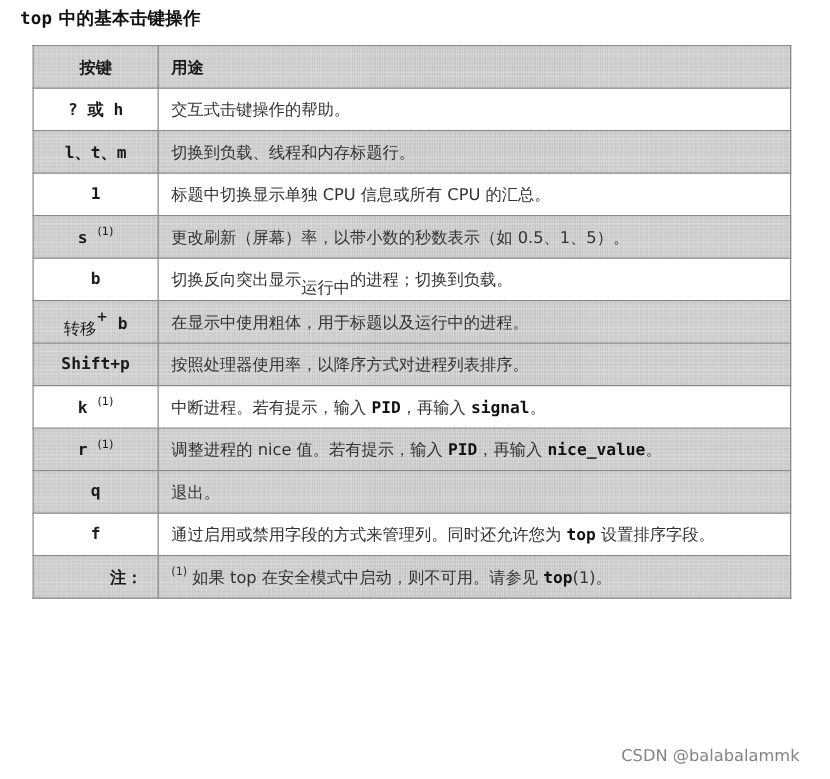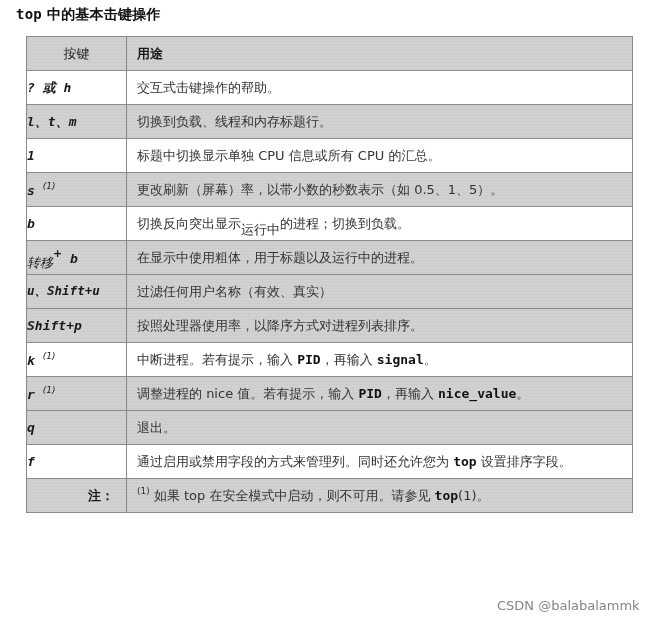--- a/index.html
+++ b/index.html
@@ -14,25 +14,25 @@
                  vertical-align: middle; }
     table.keys col.c1 { width: 100px; }
     table.keys col.c2 { width: 506px; }
     tr.gray td, tr.gray th {
       background-color: #d2d2d2;
       background-image:
         repeating-linear-gradient(0deg, rgba(255,255,255,0.18) 0px, rgba(255,255,255,0.18) 1px, transparent 1px, transparent 3px),
         repeating-linear-gradient(90deg, rgba(0,0,0,0.06) 0px, rgba(0,0,0,0.06) 1px, transparent 1px, transparent 2px);
     }
     tr.white td { background: #ffffff; }
-    .key { font-family: "DejaVu Sans Mono", "Liberation Mono", monospace;
-           font-weight: bold; color: #1a1a1a; font-size: 13px; font-style: italic; }
+    .key { text-align: center; font-family: "DejaVu Sans Mono", "Liberation Mono", monospace;
+           font-weight: bold; color: #1a1a1a; font-size: 13px; }
     .key .cjk { font-family: "DejaVu Sans", sans-serif; font-weight: normal; }
     .desc { padding-left: 10px !important; color: #333; font-size: 12.5px; white-space: nowrap; }
-    th.hkey { text-align: center; font-weight: normal; font-size: 13px; color: #1a1a1a; }
+    th.hkey { text-align: center; font-weight: bold; font-size: 13px; color: #1a1a1a; }
     th.hdesc { text-align: left; padding-left: 10px !important; font-weight: bold; font-size: 13px; color: #1a1a1a; }
     sup { font-size: 9px; font-weight: normal; font-family: "DejaVu Sans", sans-serif; vertical-align: 6px; }
     .b { font-family: "DejaVu Sans Mono", monospace; font-weight: bold; color: #111; }
     .sub { position: relative; top: 6px; }
     .note-label { text-align: right; padding-right: 12px !important; font-weight: bold; font-size: 13px; color: #1a1a1a; }
     .watermark { position: absolute; left: 497px; top: 598px; font-size: 13px; color: rgba(90,90,90,0.75);
                  font-family: "DejaVu Sans", sans-serif; text-align: center; }
   </style>
 </head>
 <body>
@@ -67,24 +67,20 @@
   </tr>
   <tr class="white">
     <td class="key"><span>b</span></td>
     <td class="desc"><span>切换反向突出显示</span><span class="sub">运行中</span><span>的进程；切换到负载。</span></td>
   </tr>
   <tr class="gray">
     <td class="key"><span class="cjk" style="position:relative;top:4px;">转移</span><sup style="font-weight:bold;font-size:11px;">+</sup> <span>b</span></td>
     <td class="desc">在显示中使用粗体，用于标题以及运行中的进程。</td>
   </tr>
   <tr class="gray">
-    <td class="key"><span style="font-size:12.5px;">u、Shift+u</span></td>
-    <td class="desc">过滤任何用户名称（有效、真实）</td>
-  </tr>
-  <tr class="gray">
     <td class="key"><span>Shift+p</span></td>
     <td class="desc">按照处理器使用率，以降序方式对进程列表排序。</td>
   </tr>
   <tr class="white">
     <td class="key"><span>k</span> <sup>(1)</sup></td>
     <td class="desc"><span>中断进程。若有提示，输入 </span><span class="b">PID</span><span>，再输入 </span><span class="b">signal</span><span>。</span></td>
   </tr>
   <tr class="gray">
     <td class="key"><span>r</span> <sup>(1)</sup></td>
     <td class="desc"><span>调整进程的 nice 值。若有提示，输入 </span><span class="b">PID</span><span>，再输入 </span><span class="b">nice_value</span><span>。</span></td>

